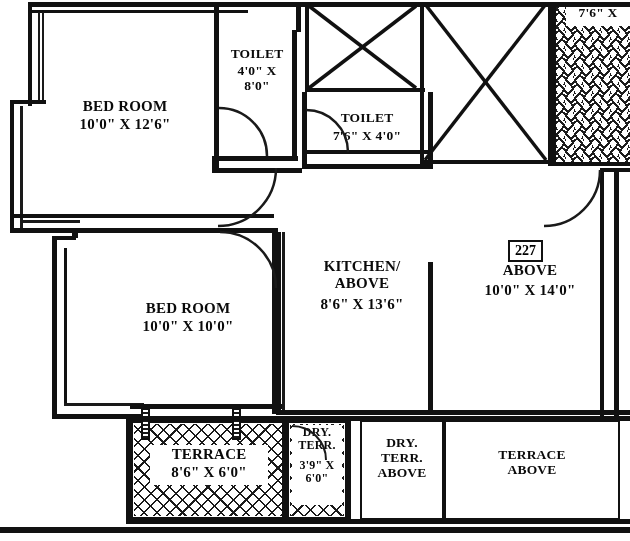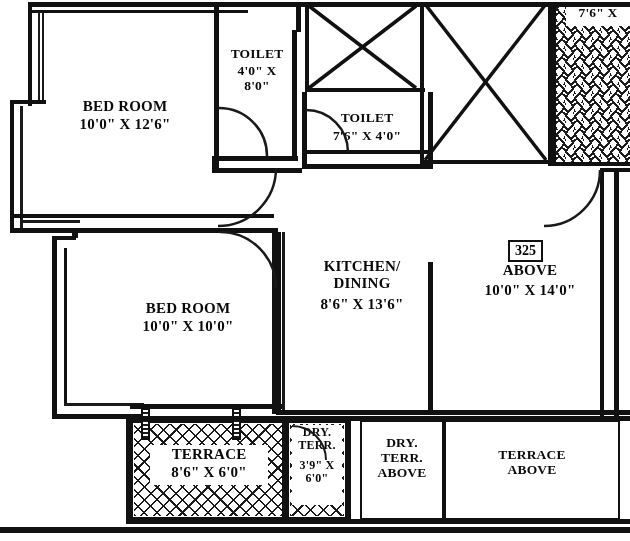--- a/index.html
+++ b/index.html
@@ -114,30 +114,30 @@
 
   <div class="label lbl-lg" style="left:108px;top:300px;width:160px;">BED ROOM</div>
   <div class="label lbl-lg" style="left:108px;top:318px;width:160px;">10'0" X 10'0"</div>
 
   <div class="wall" style="left:276px;top:232px;width:5px;height:182px;"></div>
   <div class="wall" style="left:428px;top:262px;width:5px;height:152px;"></div>
   <div class="wall" style="left:276px;top:410px;width:100px;height:5px;"></div>
   <div class="wall" style="left:376px;top:410px;width:60px;height:5px;"></div>
 
   <div class="label lbl-lg" style="left:300px;top:258px;width:124px;">KITCHEN/
-DINING</div>
+ABOVE</div>
   <div class="label lbl-lg" style="left:300px;top:296px;width:124px;">8'6" X 13'6"</div>
 
   <div class="wall" style="left:614px;top:168px;width:5px;height:248px;"></div>
   <div class="wall" style="left:600px;top:168px;width:4px;height:248px;"></div>
   <div class="wall" style="left:600px;top:168px;width:30px;height:4px;"></div>
   <div class="wall" style="left:436px;top:410px;width:146px;height:5px;"></div>
   <div class="wall" style="left:578px;top:410px;width:52px;height:5px;"></div>
 
-  <div class="unit-badge" style="left:508px;top:240px;">325</div>
+  <div class="unit-badge" style="left:508px;top:240px;">227</div>
   <div class="label lbl-lg" style="left:468px;top:262px;width:124px;">ABOVE</div>
   <div class="label lbl-lg" style="left:460px;top:282px;width:140px;">10'0" X 14'0"</div>
 
   <div class="hatch-diamond" style="left:134px;top:424px;width:148px;height:92px;"></div>
   <div class="room-outline" style="left:130px;top:420px;width:156px;height:100px;"></div>
   <div class="mask" style="left:150px;top:445px;width:118px;height:40px;"></div>
   <div class="label lbl-lg" style="left:150px;top:446px;width:118px;">TERRACE</div>
   <div class="label lbl-lg" style="left:150px;top:464px;width:118px;">8'6" X 6'0"</div>
 
   <div class="wall" style="left:141px;top:408px;width:9px;height:32px;

